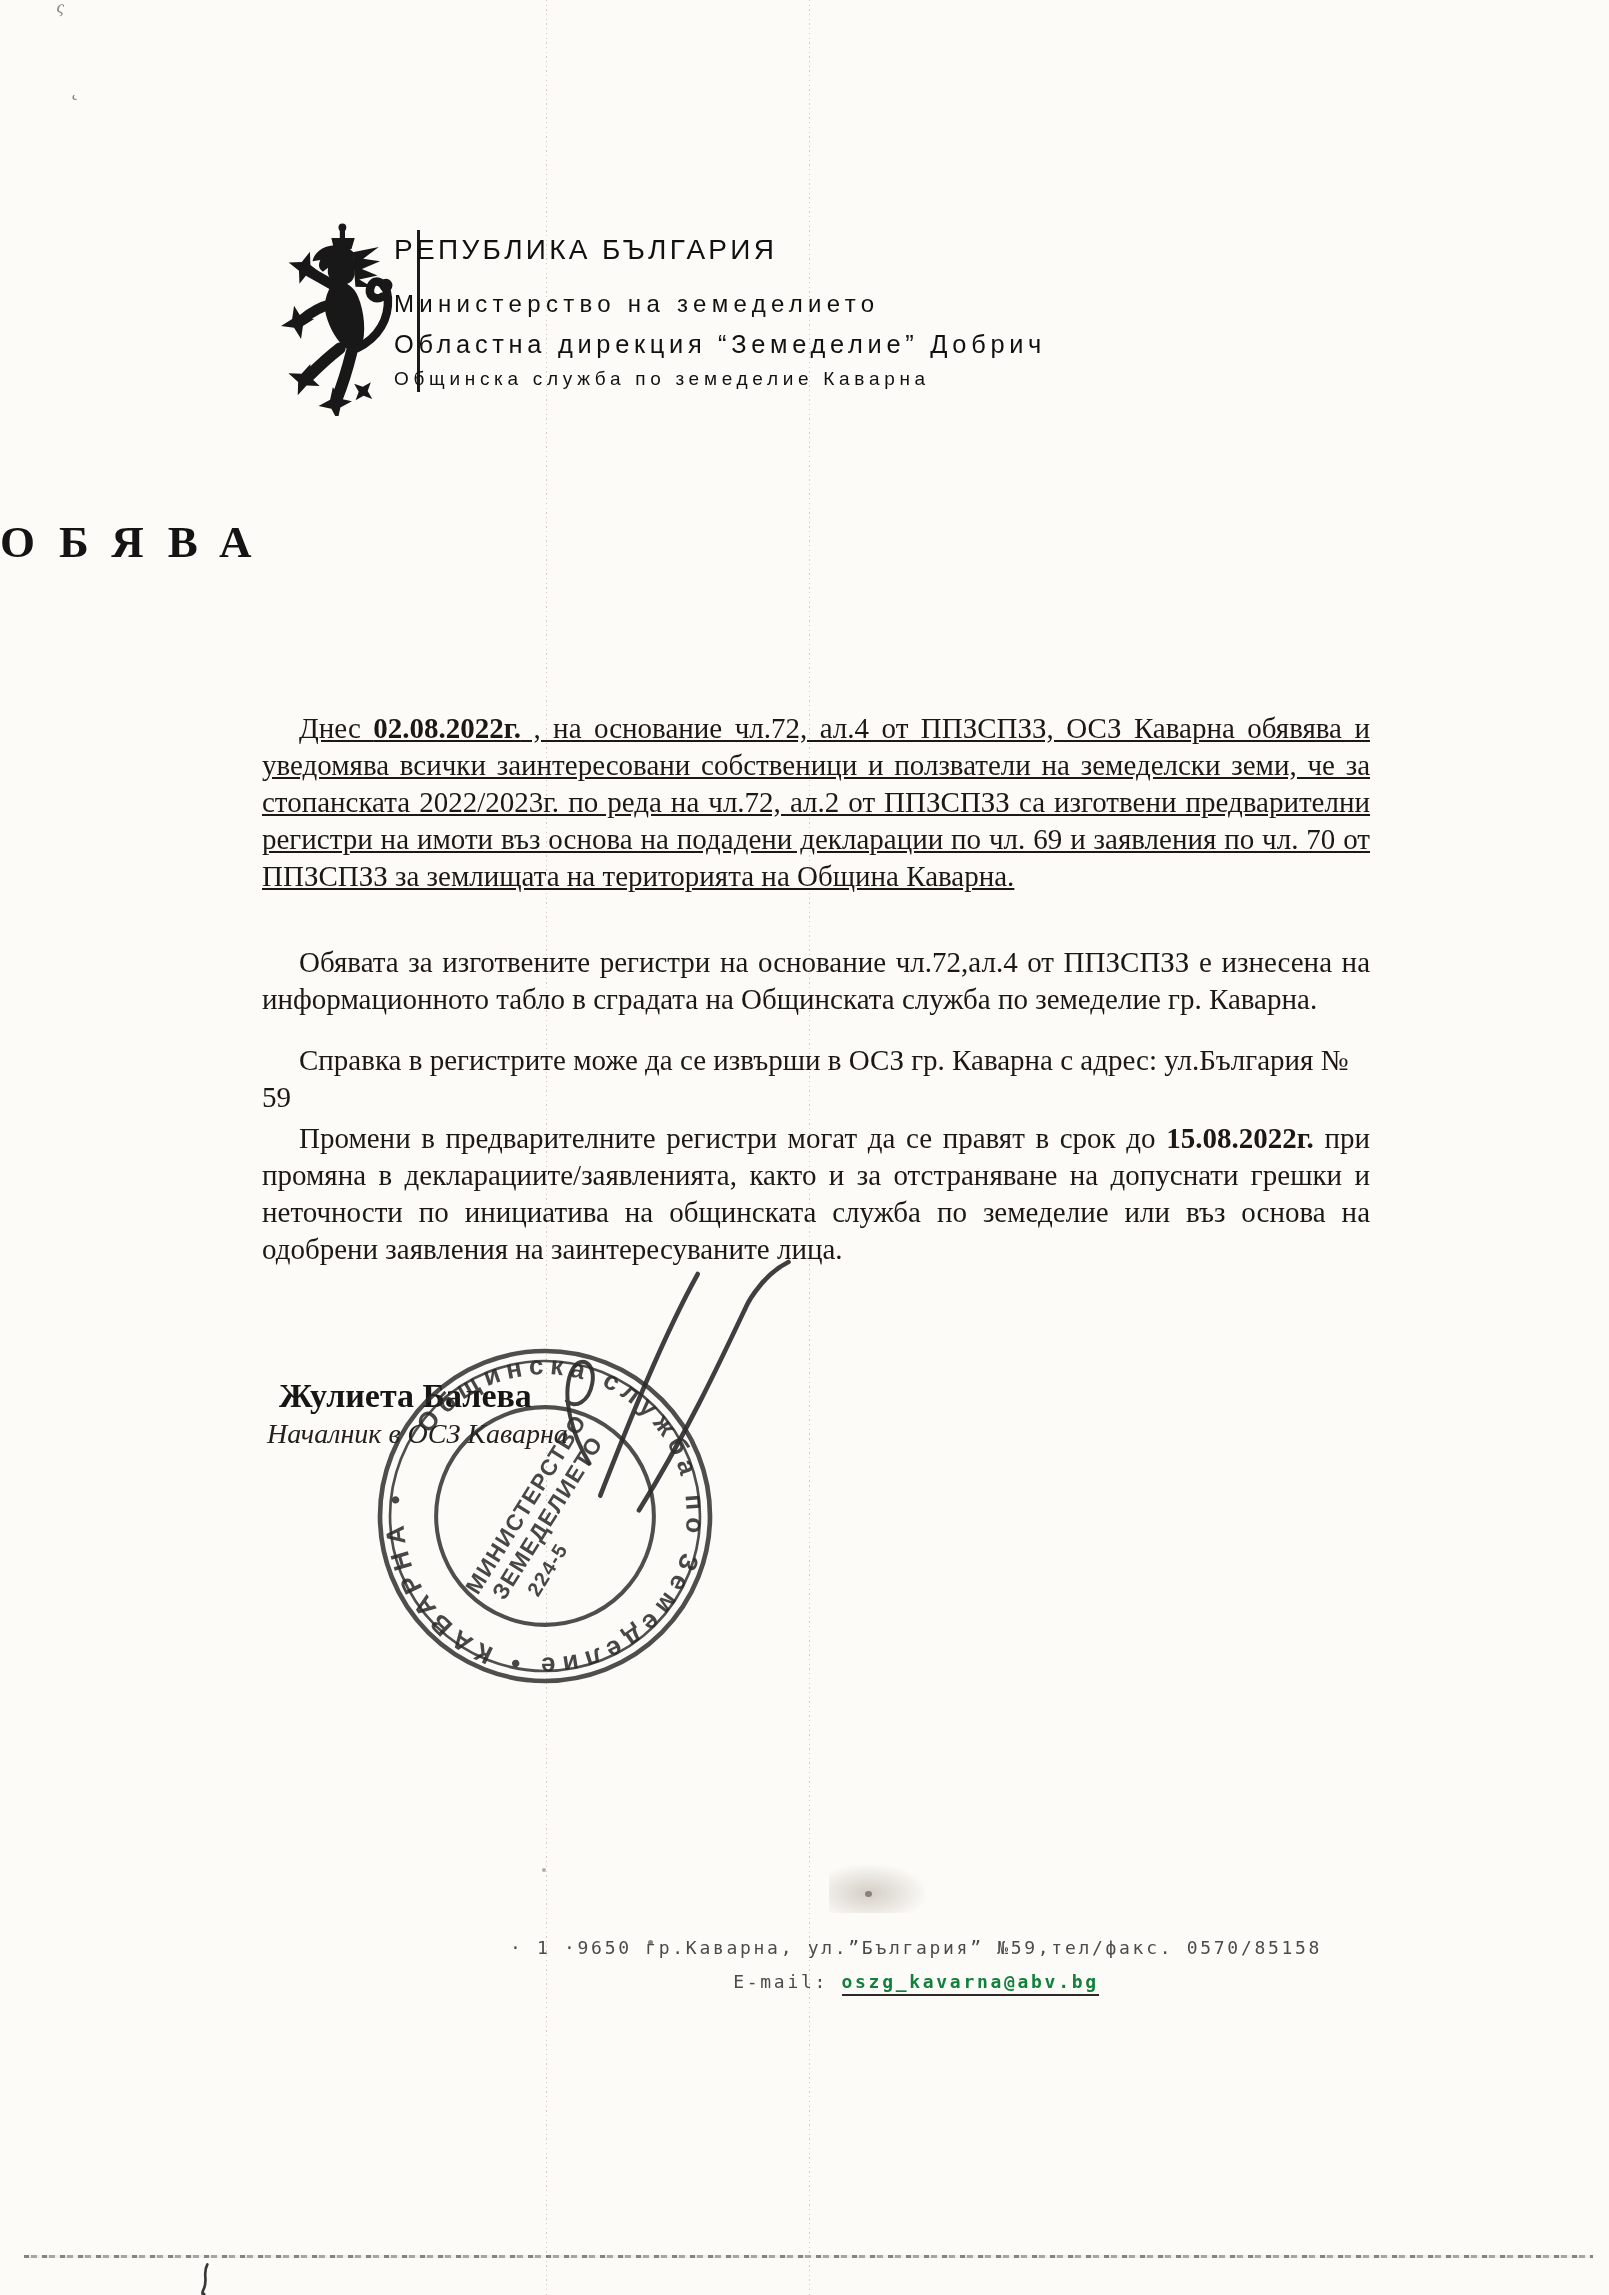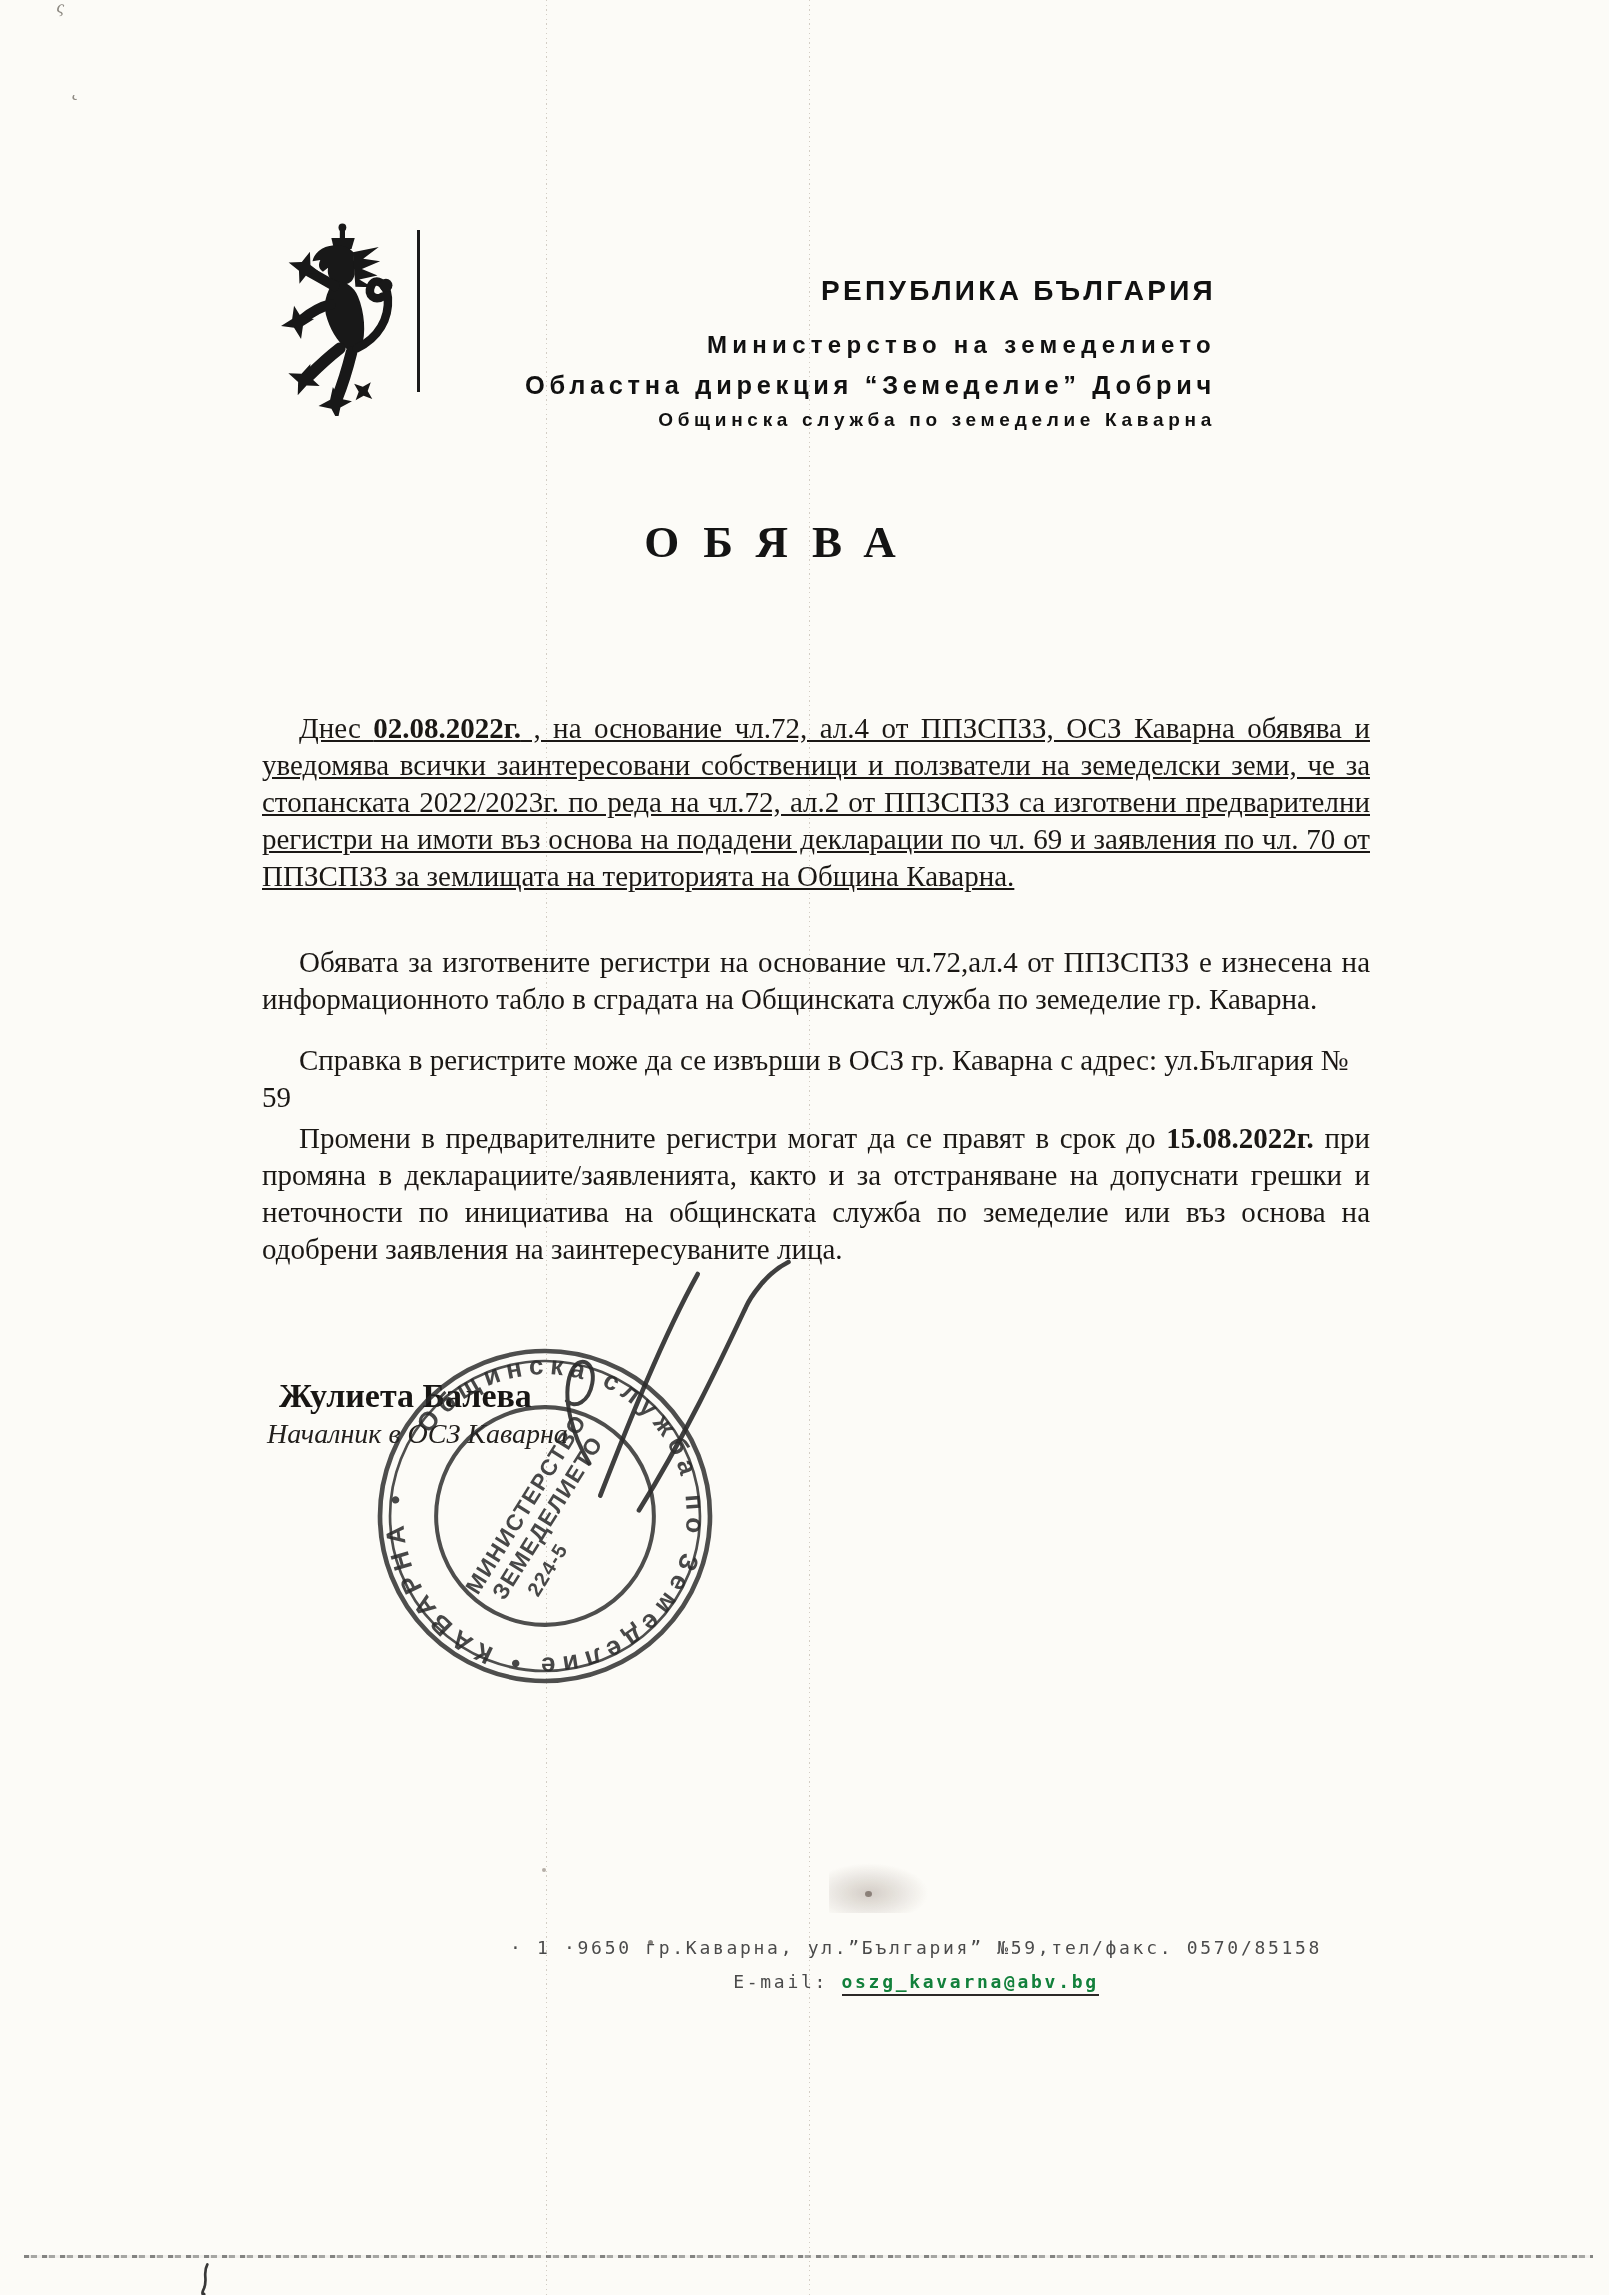--- a/index.html
+++ b/index.html
@@ -16,28 +16,28 @@
   .speck{position:absolute;color:#8f8b84;}
   .blot{position:absolute;border-radius:50%;}
   .smudge{position:absolute;width:100px;height:50px;
     background:radial-gradient(ellipse at 40% 60%,rgba(118,100,88,.30),rgba(118,100,88,0) 70%);
     filter:blur(0.7px);}
   .bottom-scanline{position:absolute;left:24px;right:17.4px;top:2255px;height:2.7px;opacity:.8;
     background:repeating-linear-gradient(to right,rgba(40,40,40,.7) 0 4.7px,rgba(40,40,40,.12) 4.7px 7.4px,rgba(40,40,40,.5) 7.4px 12.7px,rgba(40,40,40,.06) 12.7px 18px);}
   
   .emblem{position:absolute;left:279px;top:221px;width:119px;height:195px;}
   .hdr-divider{position:absolute;left:417px;top:230px;width:3.3px;height:162px;background:#1d1d1d;}
-  .hdr{position:absolute;left:394px;top:234px;width:822px;text-align:right;
-    font-family:"Liberation Sans","DejaVu Sans",sans-serif;font-weight:bold;color:#141414;margin-top:41px;}
+  .hdr{position:absolute;left:394px;top:234px;width:822px;text-align:left;
+    font-family:"Liberation Sans","DejaVu Sans",sans-serif;font-weight:normal;color:#141414;}
   .hdr .l1{font-size:28px;letter-spacing:3.3px;}
   .hdr .l2{font-size:24px;letter-spacing:5.3px;margin-top:24px;}
   .hdr .l3{font-size:25.4px;letter-spacing:4.7px;margin-top:12px;}
   .hdr .l4{font-size:19px;letter-spacing:4.7px;margin-top:9.4px;}
   
-  .doc-title{position:absolute;left:0;top:516px;width:1564px;text-align:center;
+  .doc-title{position:absolute;left:0;top:516px;width:1564px;text-align:left;
     font-weight:bold;font-size:45px;letter-spacing:24px;color:#171717;}
   
   .para{position:absolute;left:262px;width:1108px;font-size:29px;line-height:37px;
     text-align:justify;text-indent:37px;color:#1e1b18;margin:0;}
   #p1{top:710px;text-decoration:underline;}
   #p2{top:944px;}
   #p3{top:1042px;text-align:left;}
   #p4{top:1120px;}
   
   .sig-name{position:absolute;left:279px;top:1377px;font-weight:bold;font-size:34px;color:#1b1917;}

